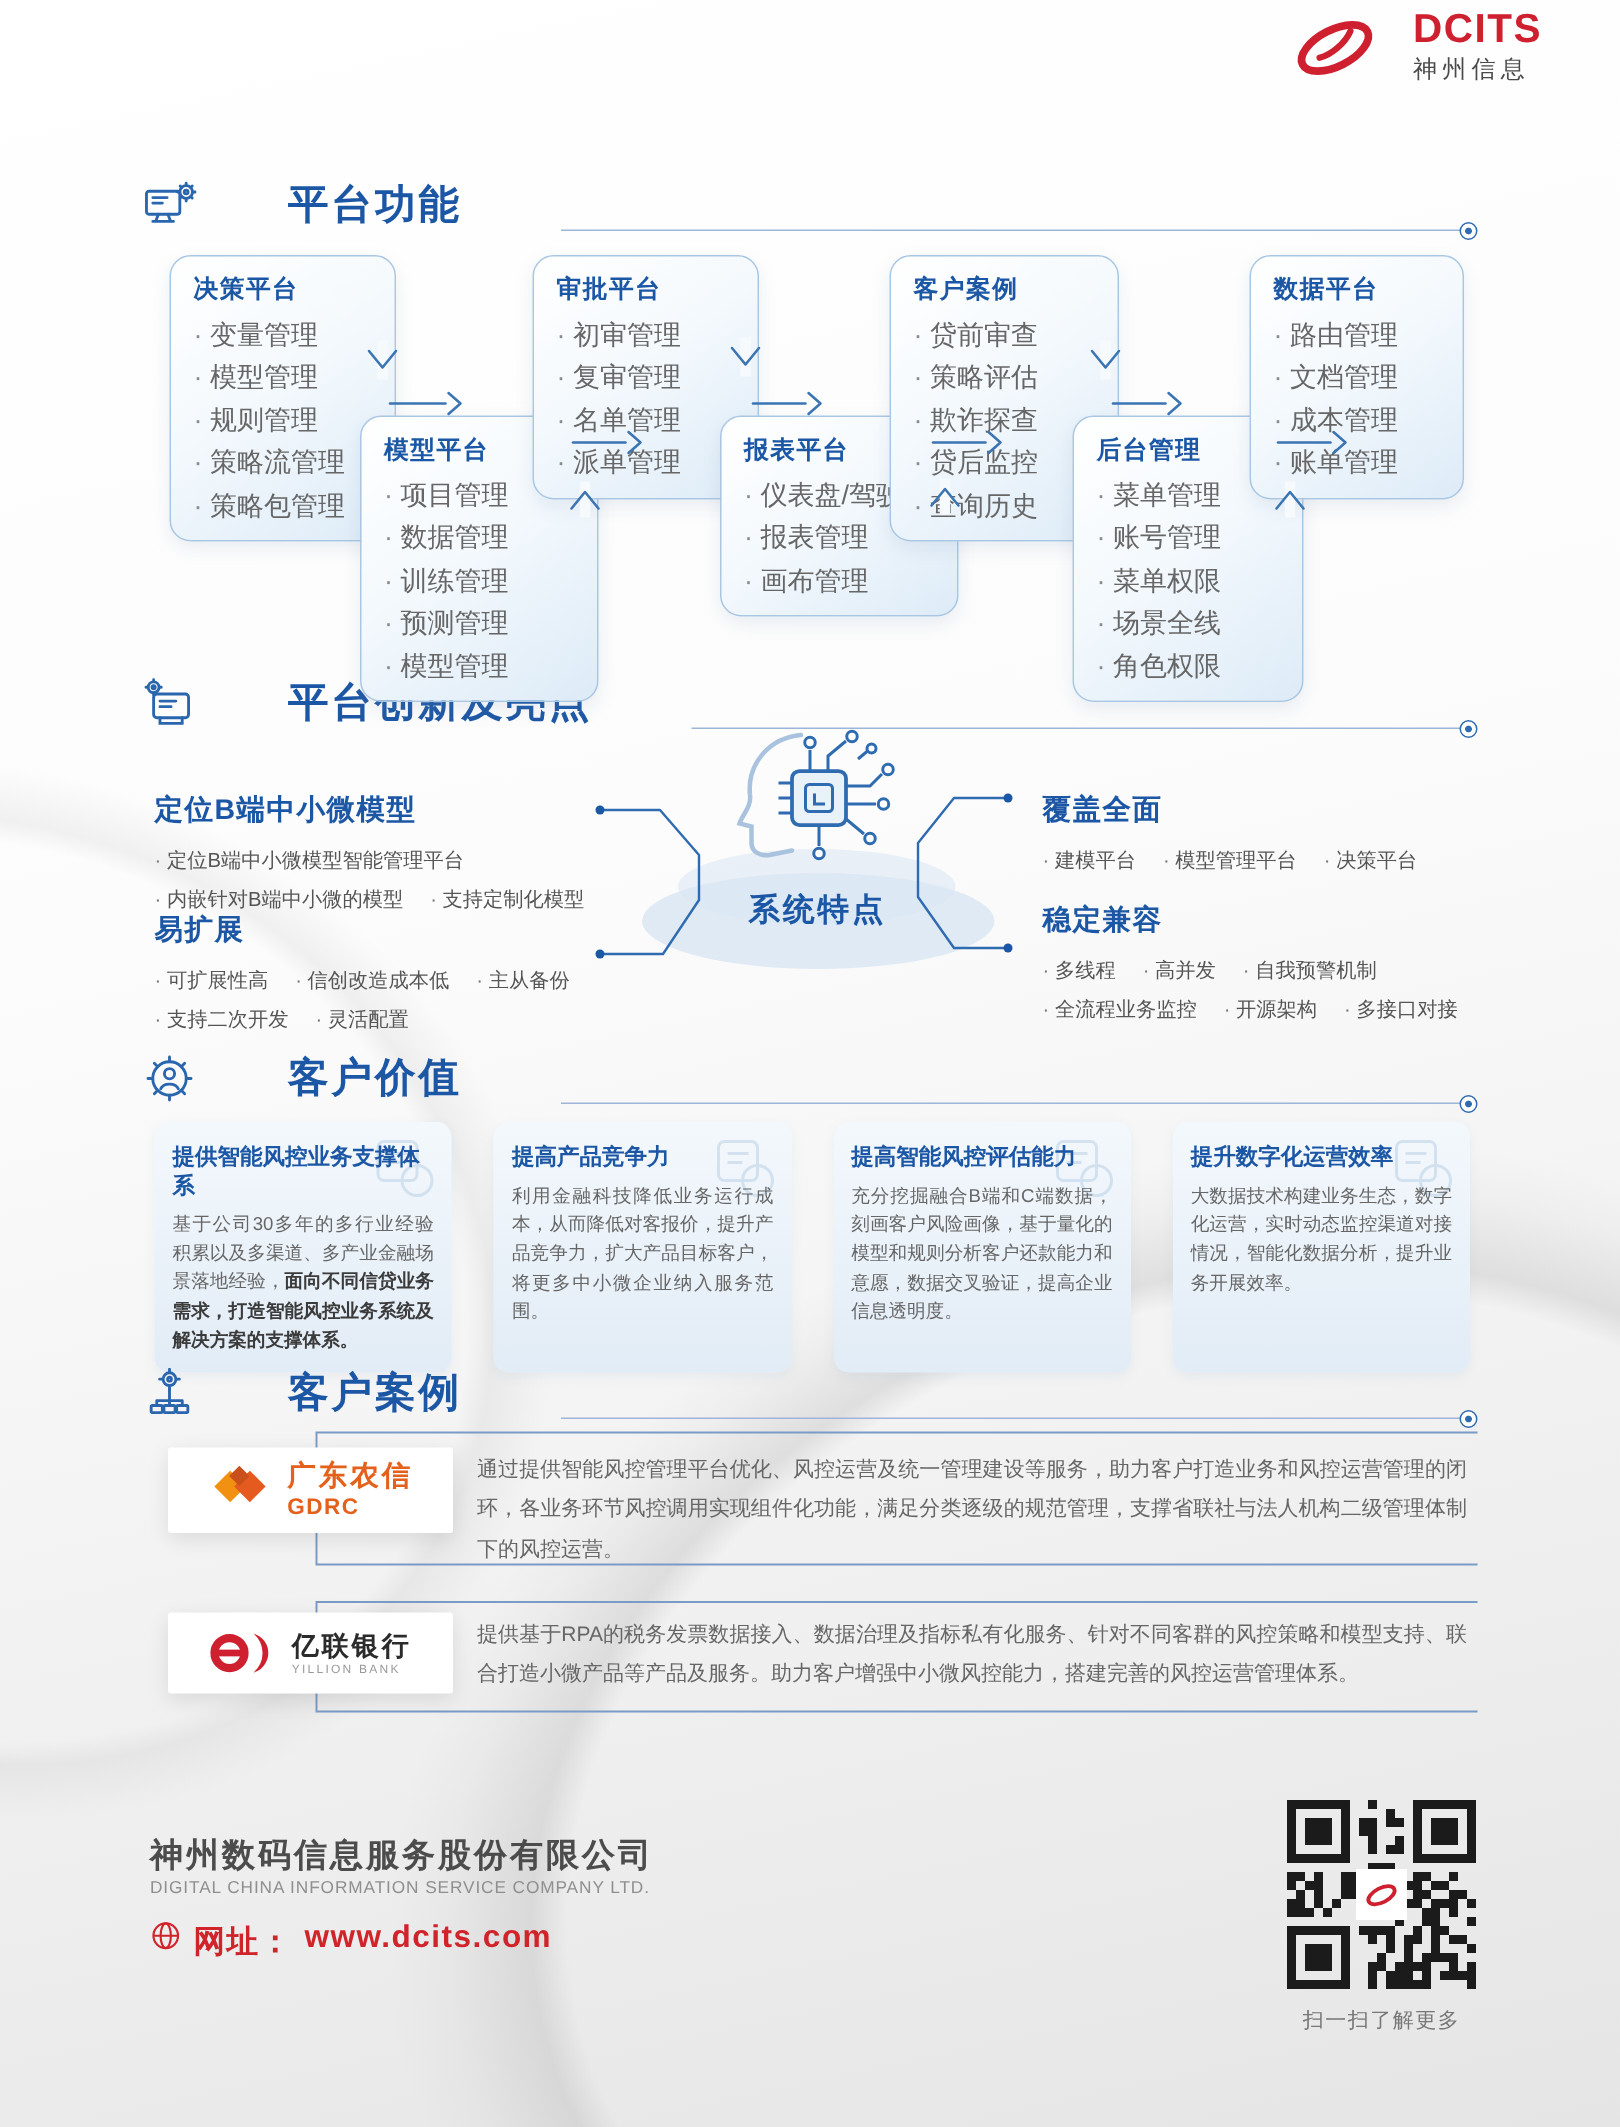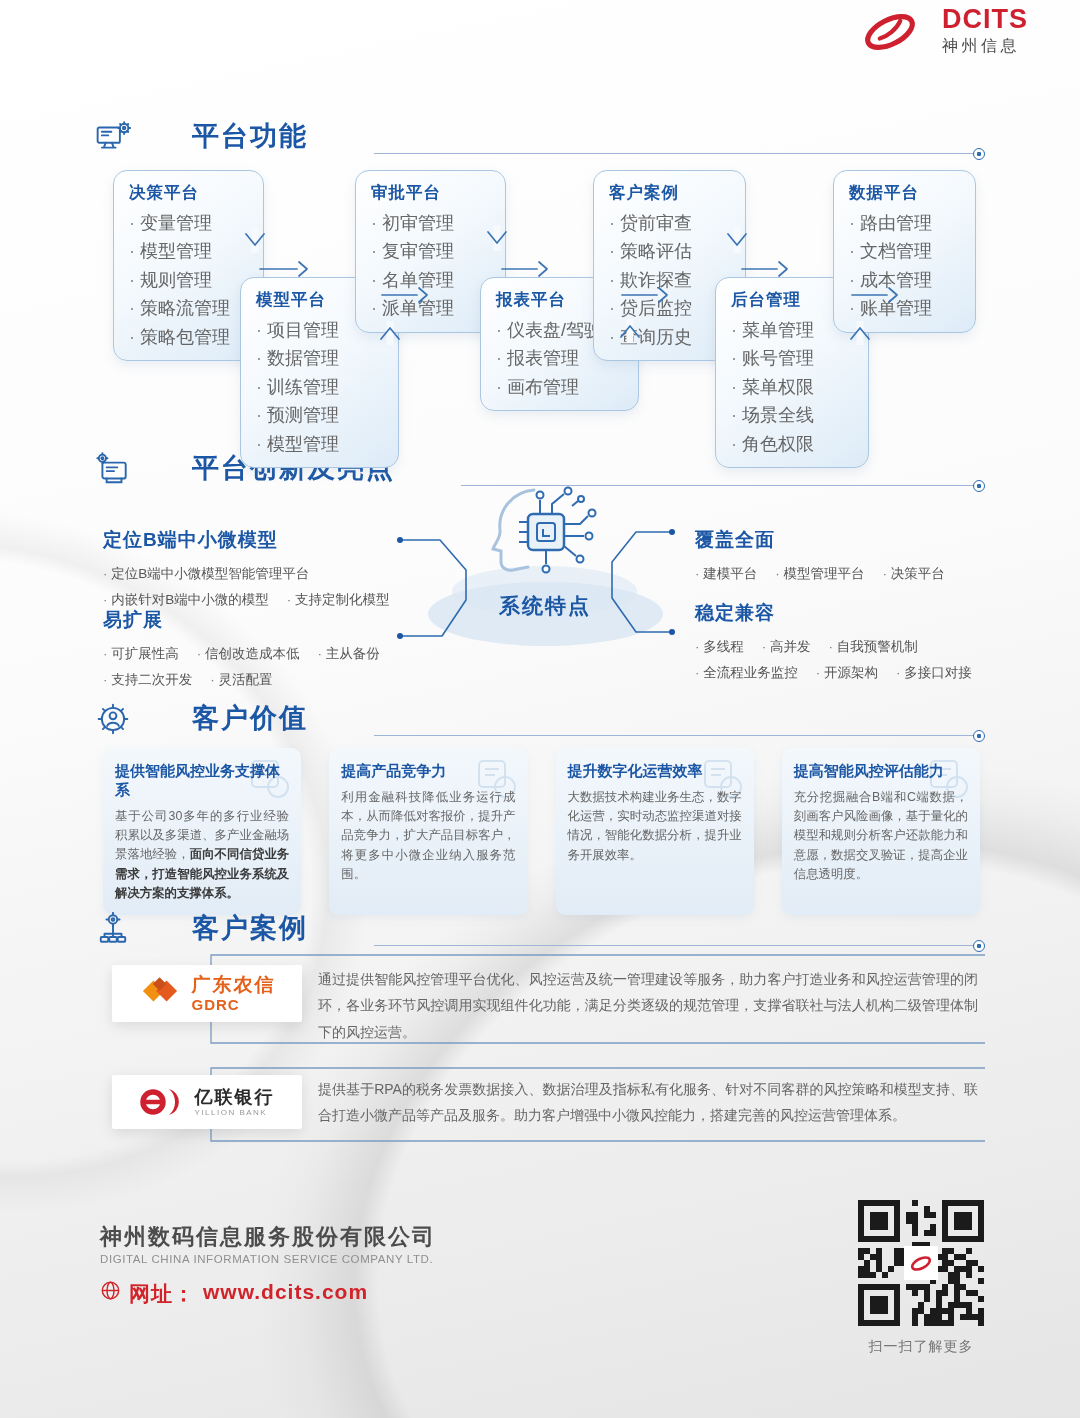--- a/index.html
+++ b/index.html
@@ -301,33 +301,33 @@
         <div class="vc-body"><span>利用金融科技降低业务运行成本，从而降低对客报价，提升产品竞争力，扩大产品目标客户，将更多中小微企业纳入服务范围。</span></div>
       </div>
       <div class="value-card">
         <svg class="vc-mark" width="46" height="46" viewBox="0 0 46 46">
           <g stroke="#6f9cc9" stroke-width="2" fill="none">
             <rect x="5" y="5" width="26" height="26" rx="4"></rect>
             <circle cx="31" cy="31" r="10"></circle>
             <path d="M11 13 h14 M11 19 h10"></path>
           </g>
         </svg>
-        <div class="vc-title">提升数字化运营效率</div>
-        <div class="vc-body"><span>大数据技术构建业务生态，数字化运营，实时动态监控渠道对接情况，智能化数据分析，提升业务开展效率。</span></div>
+        <div class="vc-title">提高智能风控评估能力</div>
+        <div class="vc-body"><span>充分挖掘融合B端和C端数据，刻画客户风险画像，基于量化的模型和规则分析客户还款能力和意愿，数据交叉验证，提高企业信息透明度。</span></div>
       </div>
       <div class="value-card">
         <svg class="vc-mark" width="46" height="46" viewBox="0 0 46 46">
           <g stroke="#6f9cc9" stroke-width="2" fill="none">
             <rect x="5" y="5" width="26" height="26" rx="4"></rect>
             <circle cx="31" cy="31" r="10"></circle>
             <path d="M11 13 h14 M11 19 h10"></path>
           </g>
         </svg>
-        <div class="vc-title">提高智能风控评估能力</div>
-        <div class="vc-body"><span>充分挖掘融合B端和C端数据，刻画客户风险画像，基于量化的模型和规则分析客户还款能力和意愿，数据交叉验证，提高企业信息透明度。</span></div>
+        <div class="vc-title">提升数字化运营效率</div>
+        <div class="vc-body"><span>大数据技术构建业务生态，数字化运营，实时动态监控渠道对接情况，智能化数据分析，提升业务开展效率。</span></div>
       </div>
     </div>
 
   <div class="sec-header" style="left:95px;top:910px;width:885px;">
     <svg class="sec-icon" viewBox="0 0 32 32">
       <g stroke="#2a66ad" stroke-width="1.8" fill="none" stroke-linecap="round">
         <circle cx="16" cy="7" r="4"></circle>
           <circle cx="16" cy="7" r="1.2"></circle>
         <path d="M16 .8 v1.4 M16 11.8 v1.4 M9.8 7 h1.4 M20.8 7 h1.4"></path>
         <path d="M16 13 v4 M8 20.5 h16 M8 20.5 v2.5 M16 17 v6 M24 20.5 v2.5"></path>

